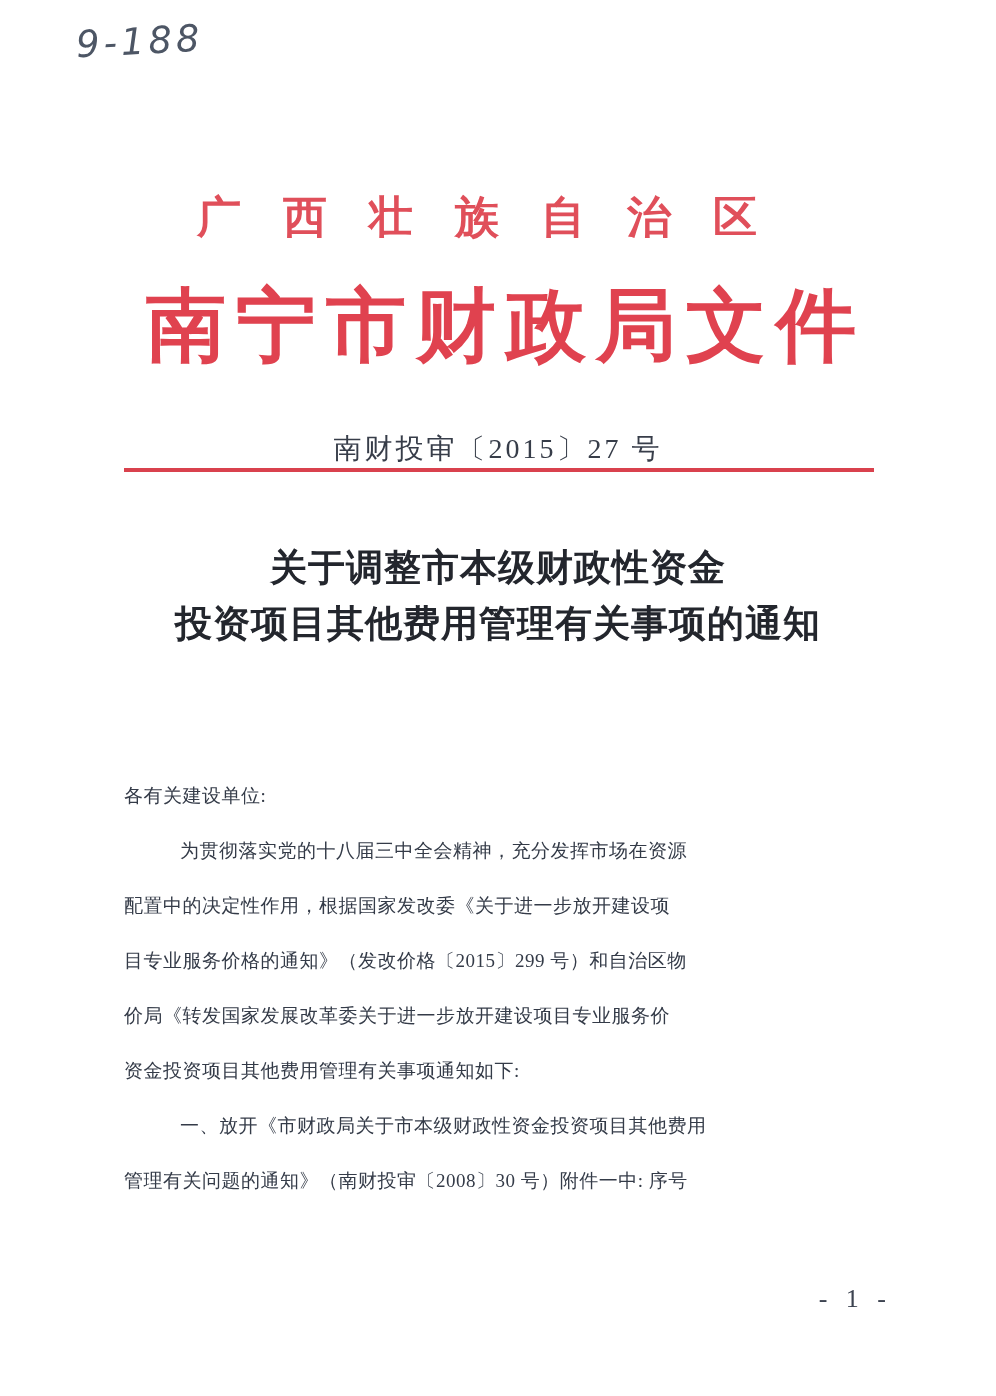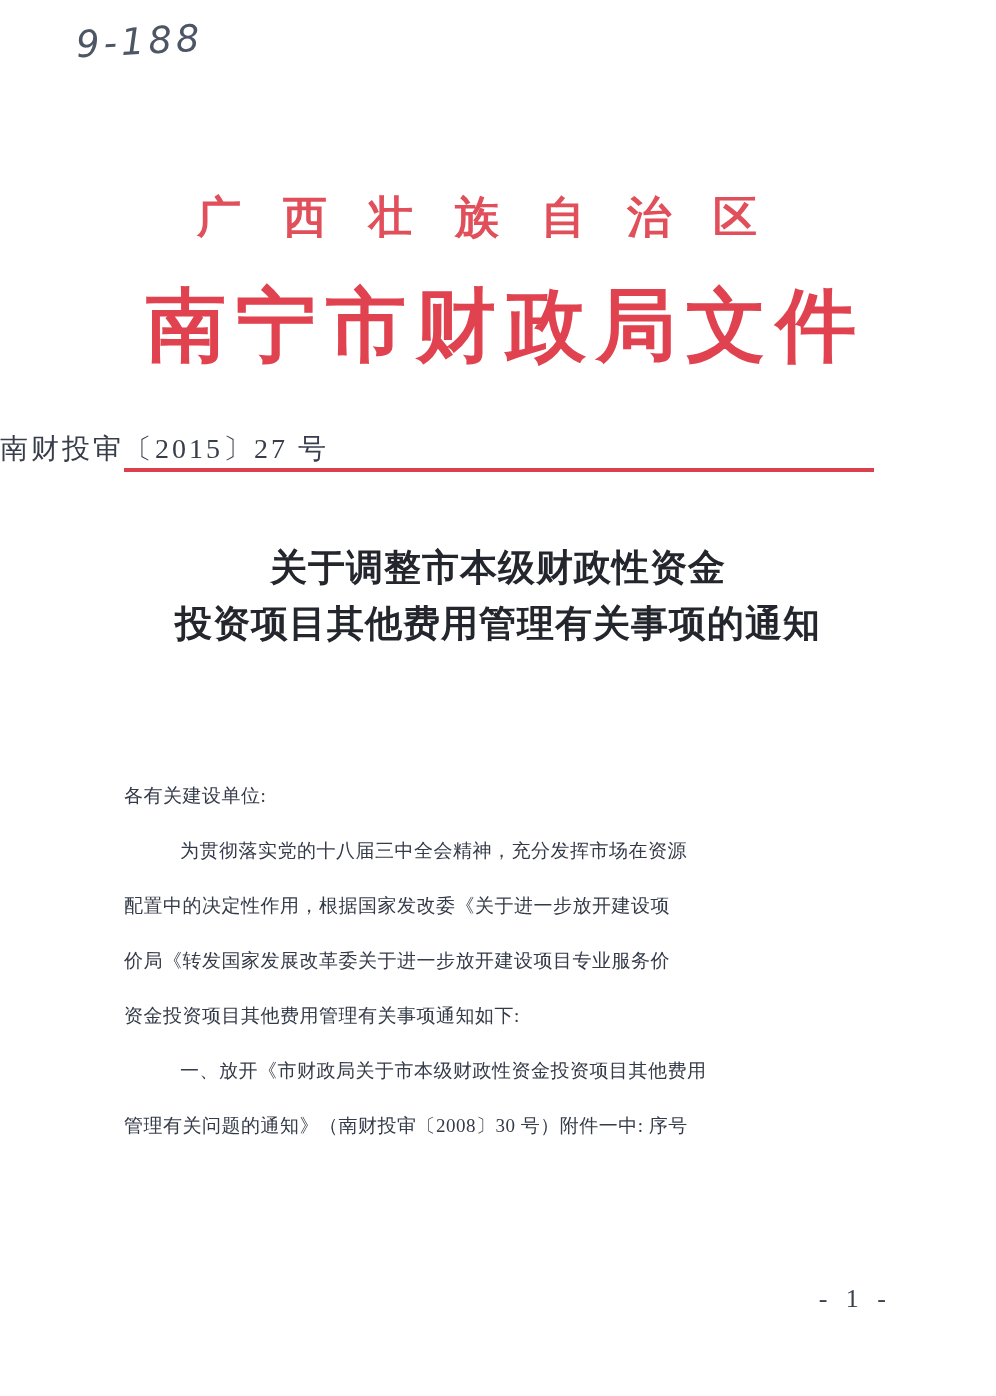--- a/index.html
+++ b/index.html
@@ -49,21 +49,21 @@
     font-weight: bold;
     letter-spacing: 10px;
     padding-left: 16px;
     color: #e0424f;
   }
   .doc-number {
     position: absolute;
     top: 430px;
     left: 0;
     width: 100%;
-    text-align: left;
+    text-align: center;
     font-size: 28px;
     letter-spacing: 3px;
     color: #373d49;
   }
   .red-rule {
     position: absolute;
     top: 468px;
     left: 124px;
     width: 750px;
     height: 4px;
@@ -128,20 +128,21 @@
 
   <div class="title">
     <div>关于调整市本级财政性资金</div>
     <div>投资项目其他费用管理有关事项的通知</div>
   </div>
 
   <div class="body-text">
     <div class="body-line">各有关建设单位:</div>
     <div class="body-line indent">为贯彻落实党的十八届三中全会精神，充分发挥市场在资源</div>
     <div class="body-line">配置中的决定性作用，根据国家发改委《关于进一步放开建设项</div>
+    <div class="body-line">目专业服务价格的通知》（发改价格〔2015〕299 号）和自治区物</div>
     <div class="body-line">价局《转发国家发展改革委关于进一步放开建设项目专业服务价</div>
     <div class="body-line">资金投资项目其他费用管理有关事项通知如下:</div>
     <div class="body-line indent">一、放开《市财政局关于市本级财政性资金投资项目其他费用</div>
     <div class="body-line">管理有关问题的通知》（南财投审〔2008〕30 号）附件一中: 序号</div>
   </div>
 
   <div class="page-number">- 1 -</div>
 
 </div>
 

